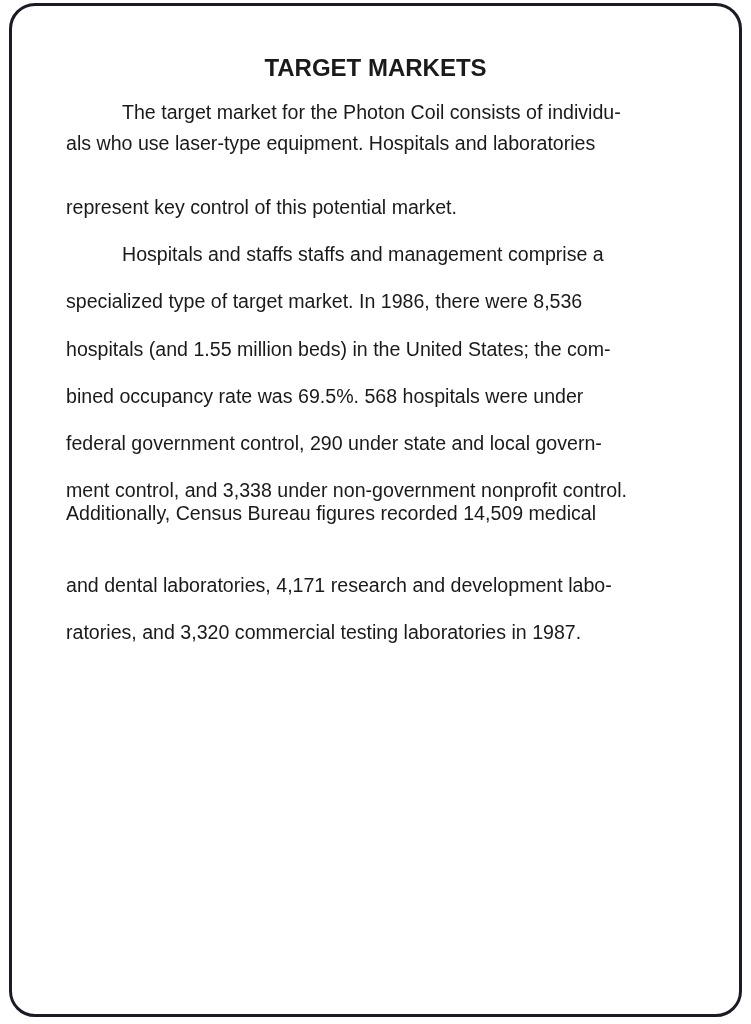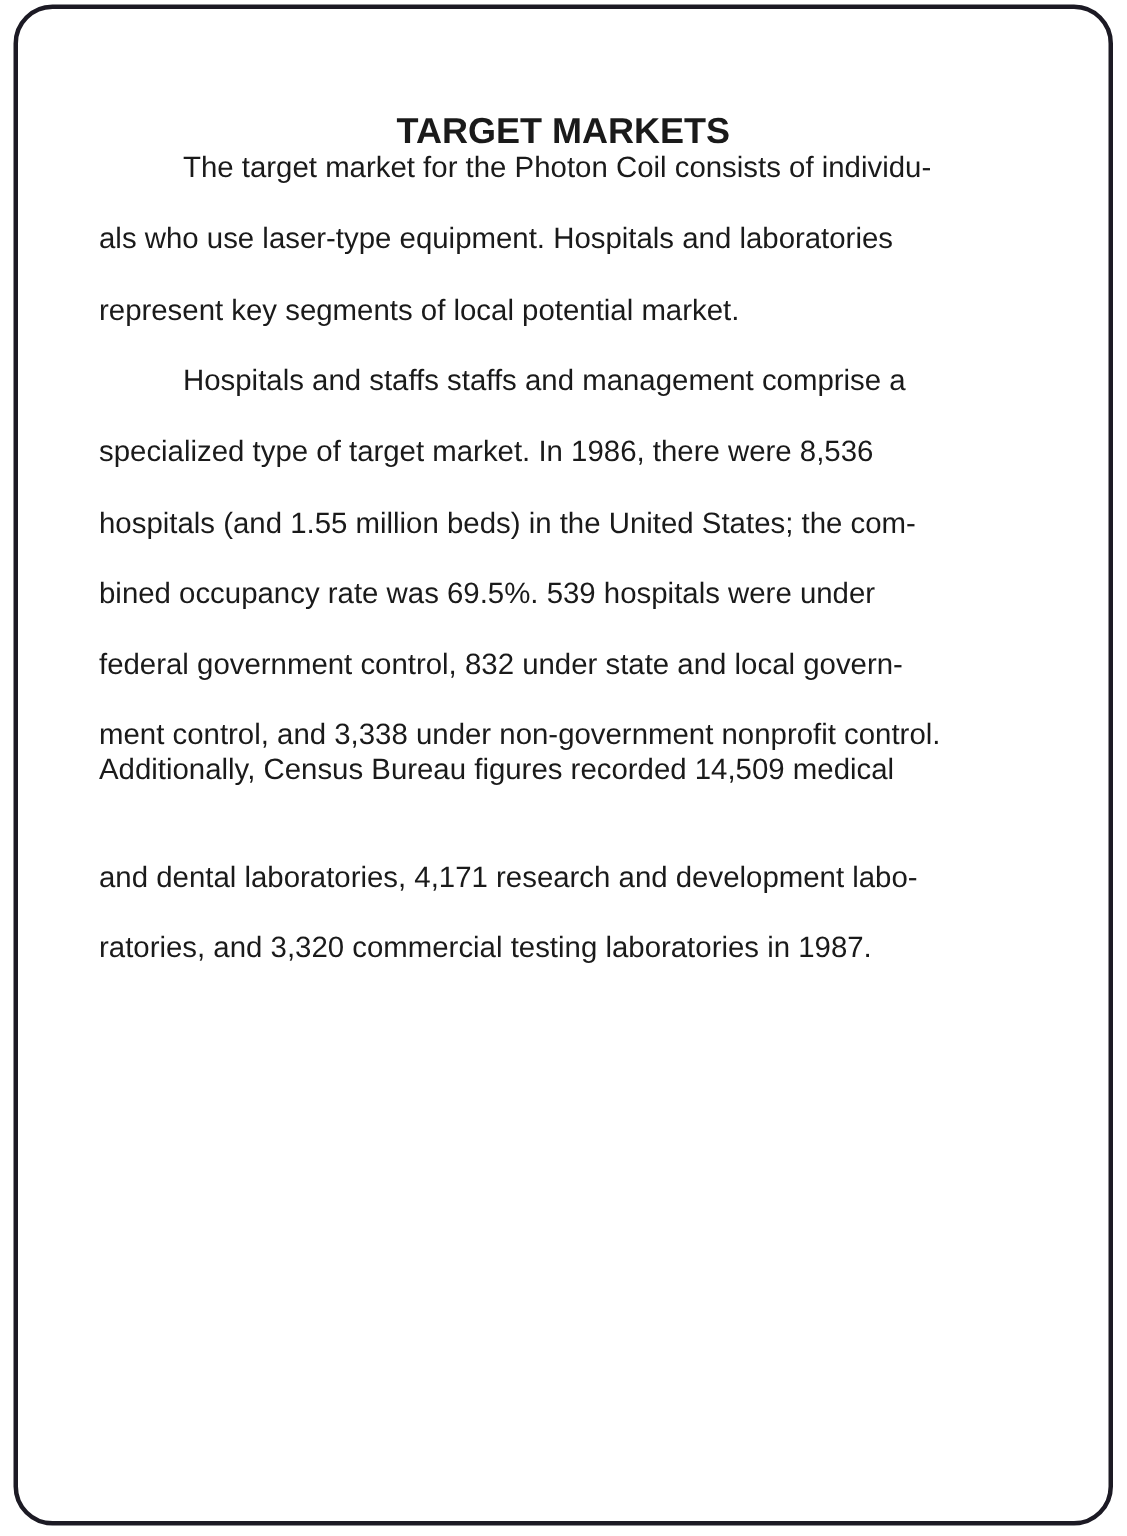--- a/index.html
+++ b/index.html
@@ -14,48 +14,47 @@
     }
     .title {
       position: absolute;
       top: 54px; left: 0; width: 751px;
       text-align: center;
       font-family: "Liberation Sans", sans-serif;
       font-weight: bold;
       font-size: 24px;
       color: #1a1a1a;
       letter-spacing: 0px;
-      margin-top: 20px;
     }
     .line {
       position: absolute;
       left: 66px;
       font-family: "Liberation Sans", sans-serif;
       font-size: 19.6px;
       color: #1a1a1a;
       white-space: nowrap;
     }
     .indent { left: 122px; }
   </style>
 </head>
 <body>
 
 <div class="frame"></div>
 
 <div class="title">TARGET MARKETS</div>
 
 <div>
   <div class="line indent" style="top:101px">The target market for the Photon Coil consists of individu-</div>
-  <div class="line" style="top:148px">als who use laser-type equipment.  Hospitals and laboratories</div>
-  <div class="line" style="top:196px">represent key segments of local potential market.</div>
+  <div class="line" style="top:132px">als who use laser-type equipment.  Hospitals and laboratories</div>
+  <div class="line" style="top:196px">represent key control of this potential market.</div>
 </div>
 
 <div>
   <div class="line indent" style="top:243px">Hospitals and staffs staffs and management comprise a</div>
   <div class="line" style="top:290px">specialized type of target market.  In 1986, there were 8,536</div>
   <div class="line" style="top:338px">hospitals (and 1.55 million beds) in the United States; the com-</div>
-  <div class="line" style="top:385px">bined occupancy rate was 69.5%.  539 hospitals were under</div>
-  <div class="line" style="top:432px">federal government control, 832 under state and local govern-</div>
+  <div class="line" style="top:385px">bined occupancy rate was 69.5%.  568 hospitals were under</div>
+  <div class="line" style="top:432px">federal government control, 290 under state and local govern-</div>
   <div class="line" style="top:479px">ment control, and 3,338 under non-government nonprofit control.</div>
   <div class="line" style="top:502px">Additionally, Census Bureau figures recorded 14,509 medical</div>
   <div class="line" style="top:574px">and dental laboratories, 4,171 research and development labo-</div>
   <div class="line" style="top:621px">ratories, and 3,320 commercial testing laboratories in 1987.</div>
 </div>
 
 </body></html>

